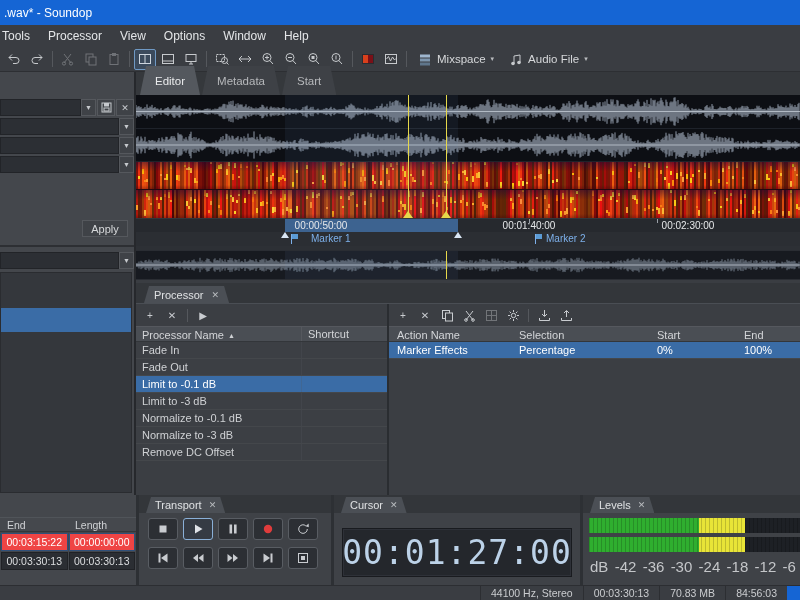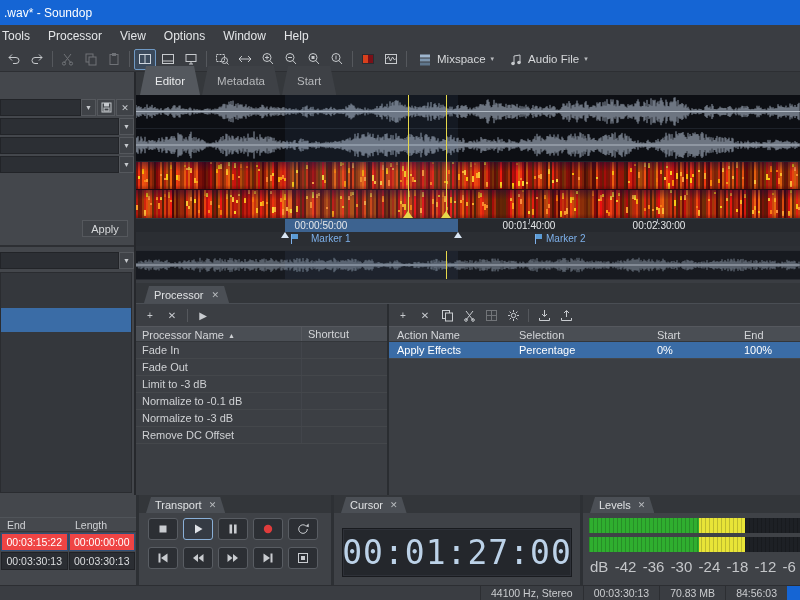--- a/index.html
+++ b/index.html
@@ -1290,21 +1290,21 @@
       <div class="ytri" style="left:305px;bottom:0"></div>
     </div>
 
     <div class="timeline">
       <div class="tl-sel"></div>
       <span class="tickmark" style="left:185px"></span>
       <span class="tickmark" style="left:393px"></span>
       <span class="tickmark" style="left:521px"></span>
       <span class="tlabel" style="left:185px">00:00:50:00</span>
       <span class="tlabel" style="left:393px">00:01:40:00</span>
-      <span class="tlabel" style="left:523px">00:02:30:00</span>
+      <span class="tlabel" style="left:552px">00:02:30:00</span>
     </div>
 
     <div class="markerrow">
       <span class="sel-handle" style="left:149px"></span>
       <span class="sel-handle" style="left:322px"></span>
       <span class="flag" style="left:155px"></span>
       <span class="mlabel" style="left:175px">Marker 1</span>
       <span class="flag" style="left:399px"></span>
       <span class="mlabel" style="left:410px">Marker 2</span>
     </div>
@@ -1344,20 +1344,24 @@
               <span class="sort-arrow">▲</span>
             </span>
             <span class="cshort">Shortcut</span>
           </div>
           <div class="trow">
               <span class="cname">Fade In</span>
               <span class="cshort"></span>
             </div>
           <div class="trow">
               <span class="cname">Fade Out</span>
+              <span class="cshort"></span>
+            </div>
+          <div class="trow sel">
+              <span class="cname">Limit to -0.1 dB</span>
               <span class="cshort"></span>
             </div>
           <div class="trow">
               <span class="cname">Limit to -3 dB</span>
               <span class="cshort"></span>
             </div>
           <div class="trow">
               <span class="cname">Normalize to -0.1 dB</span>
               <span class="cshort"></span>
             </div>
@@ -1425,21 +1429,21 @@
                 </svg>
               </span>
           </div>
           <div class="thead">
             <span class="c1">Action Name</span>
             <span class="c2">Selection</span>
             <span class="c3">Start</span>
             <span class="c4">End</span>
           </div>
           <div class="trow sel">
-            <span class="c1">Apply Effects</span>
+            <span class="c1">Marker Effects</span>
             <span class="c2">Percentage</span>
             <span class="c3">0%</span>
             <span class="c4">100%</span>
           </div>
           <div class="tfill"></div>
         </div>
 
       </div>
     </div>
   </div>

